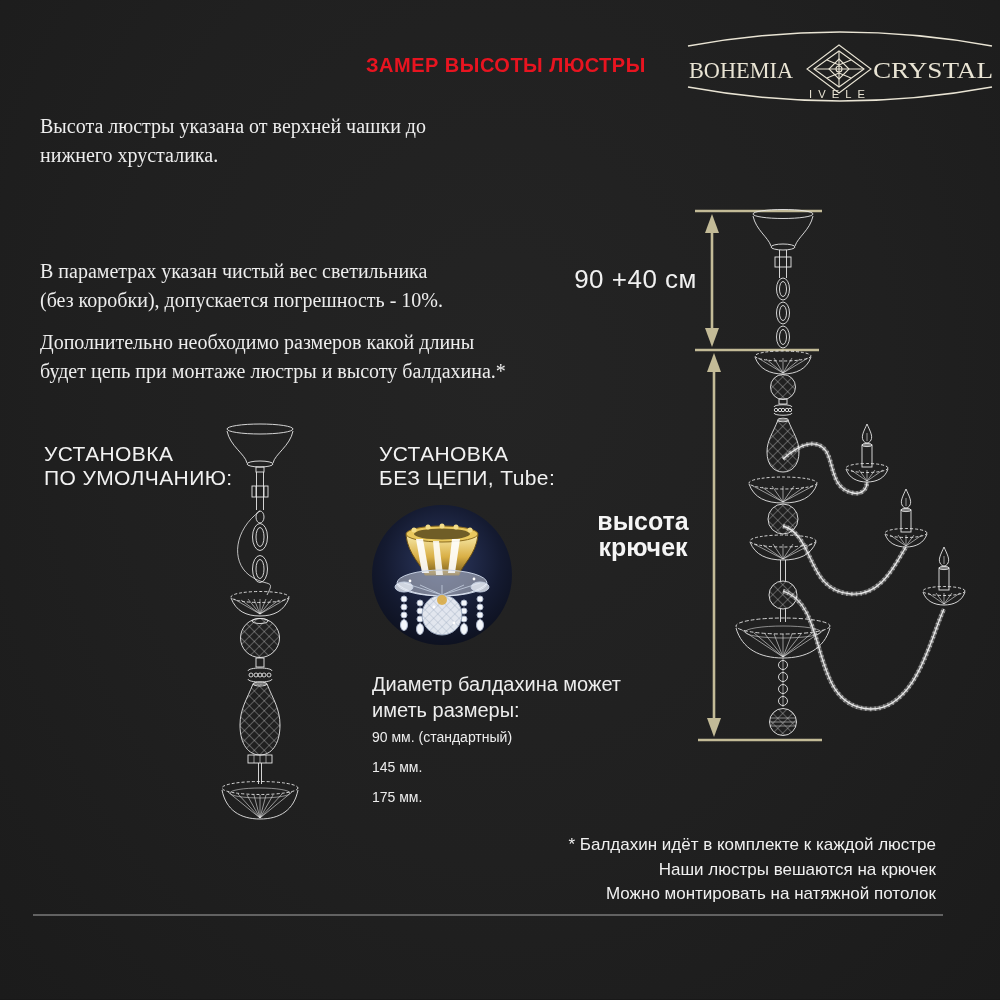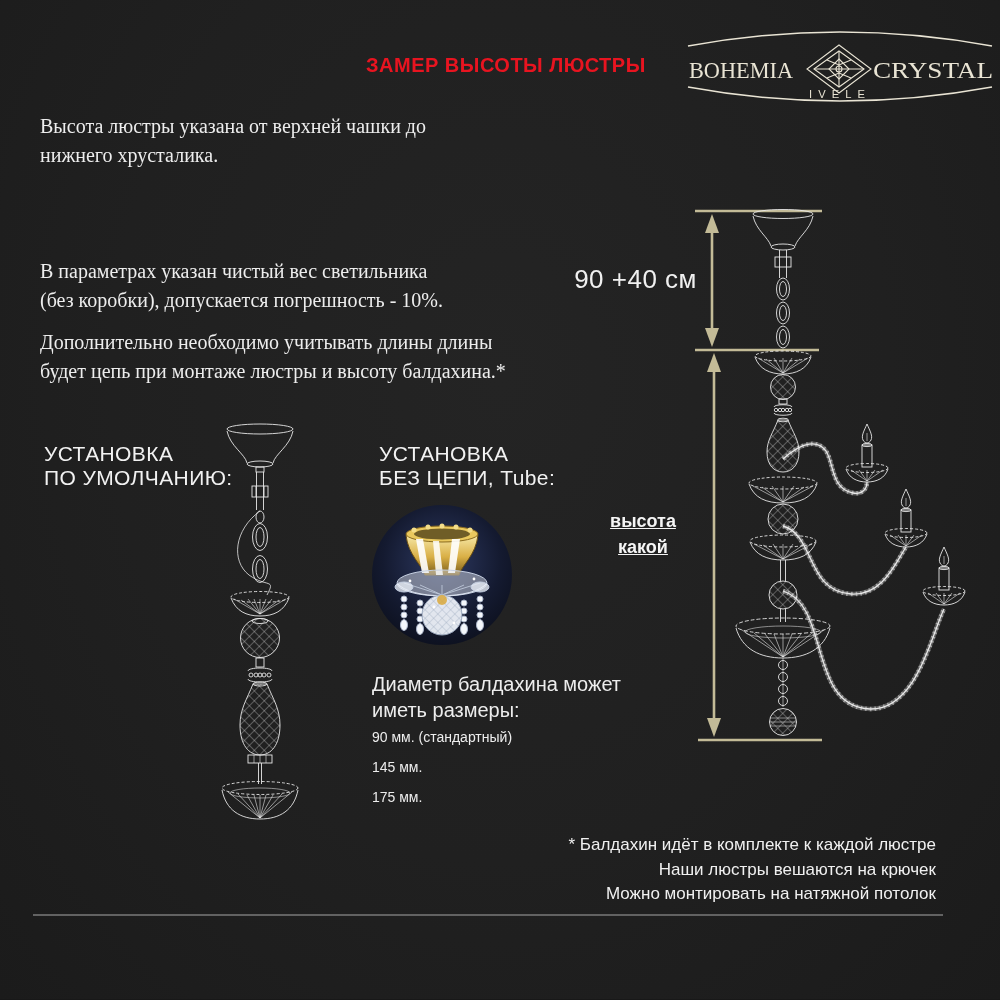--- a/index.html
+++ b/index.html
@@ -9,21 +9,21 @@
   .abs{position:absolute;}
   .title{left:366px;top:54px;font-size:20px;font-weight:bold;letter-spacing:.5px;color:#e81420;}
   .para{left:40px;width:600px;font-size:20px;line-height:29px;color:#ededed;font-family:Liberation Serif, serif;}
   .para span{display:block;}
   .p1{top:112px}.p2{top:186px}.p3{top:257px}.p4{top:328px}
   .heading{font-size:21px;line-height:24px;letter-spacing:.4px;color:#f2f2f2;z-index:5;}
   .heading span{display:block;}
   .h1{left:44px;top:442px;}
   .h2{left:379px;top:442px;}
   .measure-chain{left:540px;top:264px;width:157px;text-align:right;font-size:26px;color:#f0f0f0;letter-spacing:.5px;}
-  .measure-height{left:586px;top:508px;width:114px;text-align:center;font-size:18px;font-weight:bold;line-height:26px;color:#f5f5f5;text-decoration:underline;}
+  .measure-height{left:586px;top:508px;width:114px;text-align:center;font-size:25px;font-weight:bold;line-height:26px;color:#f5f5f5;}
   .measure-height span{display:block;}
   .canopy-info{left:372px;top:671px;font-size:20px;line-height:26px;color:#ededed;}
   .canopy-info span{display:block;}
   .canopy-sizes{left:372px;top:722px;font-size:14px;line-height:30px;color:#ededed;}
   .canopy-sizes span{display:block;}
   .footnotes{right:64px;top:833px;text-align:right;font-size:17px;line-height:24.5px;color:#f0f0f0;}
   .footnotes span{display:block;}
   .divider{left:33px;top:914px;width:910px;height:2px;background:#6e6e6e;opacity:.85;}
   svg text{font-family:"Liberation Serif", serif;}
 </style>
@@ -52,37 +52,37 @@
 
   <div class="abs para p1">
     <span>Высота люстры указана от верхней чашки до</span>
     <span>нижнего хрусталика.</span>
   </div>
   <div class="abs para p3">
     <span>В параметрах указан чистый вес светильника</span>
     <span>(без коробки), допускается погрешность - 10%.</span>
   </div>
   <div class="abs para p4">
-    <span>Дополнительно необходимо учитывать длины длины</span>
+    <span>Дополнительно необходимо размеров какой длины</span>
     <span>будет цепь при монтаже люстры и высоту балдахина.*</span>
   </div>
 
   <div class="abs heading h1">
     <span>УСТАНОВКА</span>
     <span>ПО УМОЛЧАНИЮ:</span>
   </div>
   <div class="abs heading h2">
     <span>УСТАНОВКА</span>
     <span>БЕЗ ЦЕПИ, Tube:</span>
   </div>
 
   <div class="abs measure-chain">90 +40 см</div>
   <div class="abs measure-height">
     <span>высота</span>
-    <span>какой</span>
+    <span>крючек</span>
   </div>
 
   <div class="abs canopy-info">
     <span>Диаметр балдахина может</span>
     <span>иметь размеры:</span>
   </div>
   <div class="abs canopy-sizes">
     <span>90 мм. (стандартный)</span>
     <span>145 мм.</span>
     <span>175 мм.</span>

